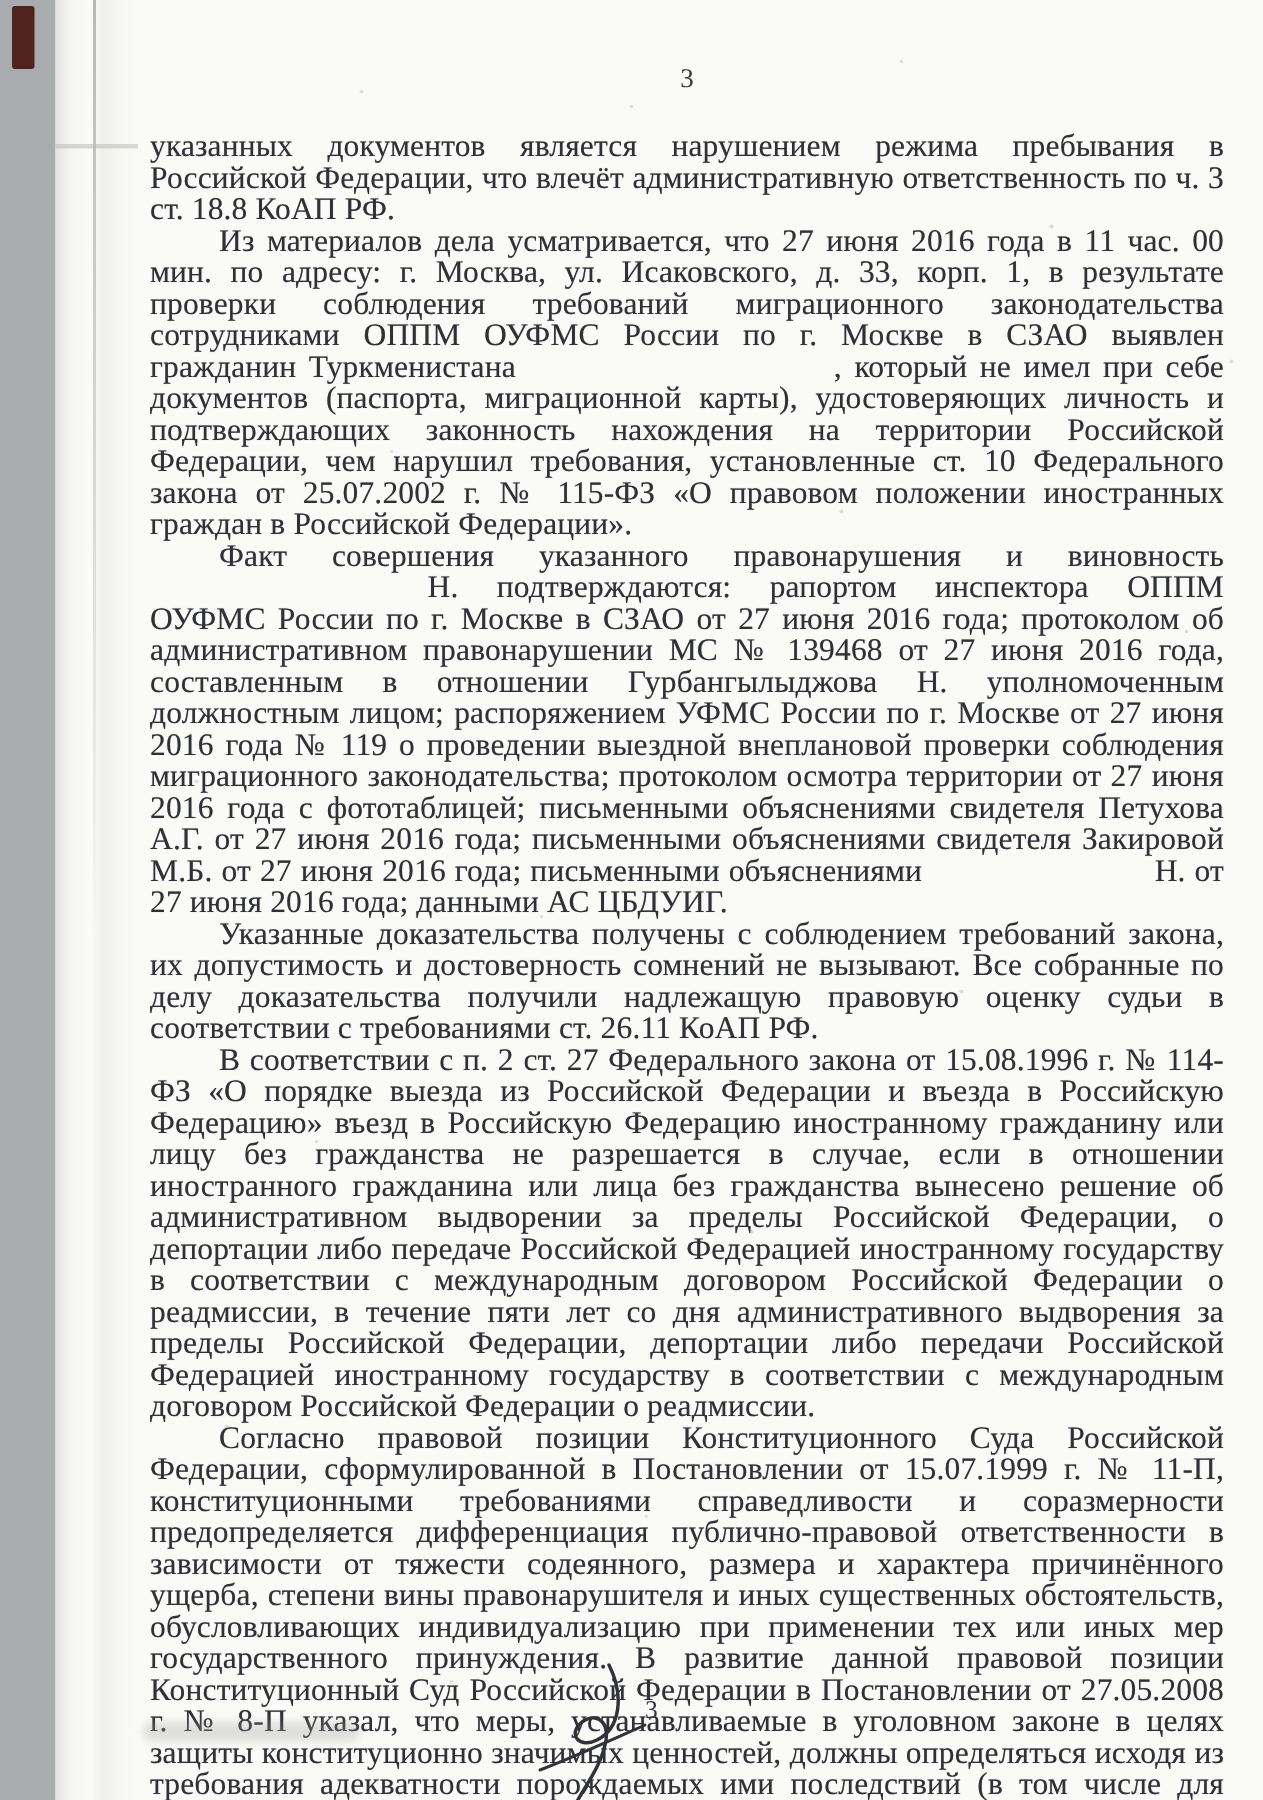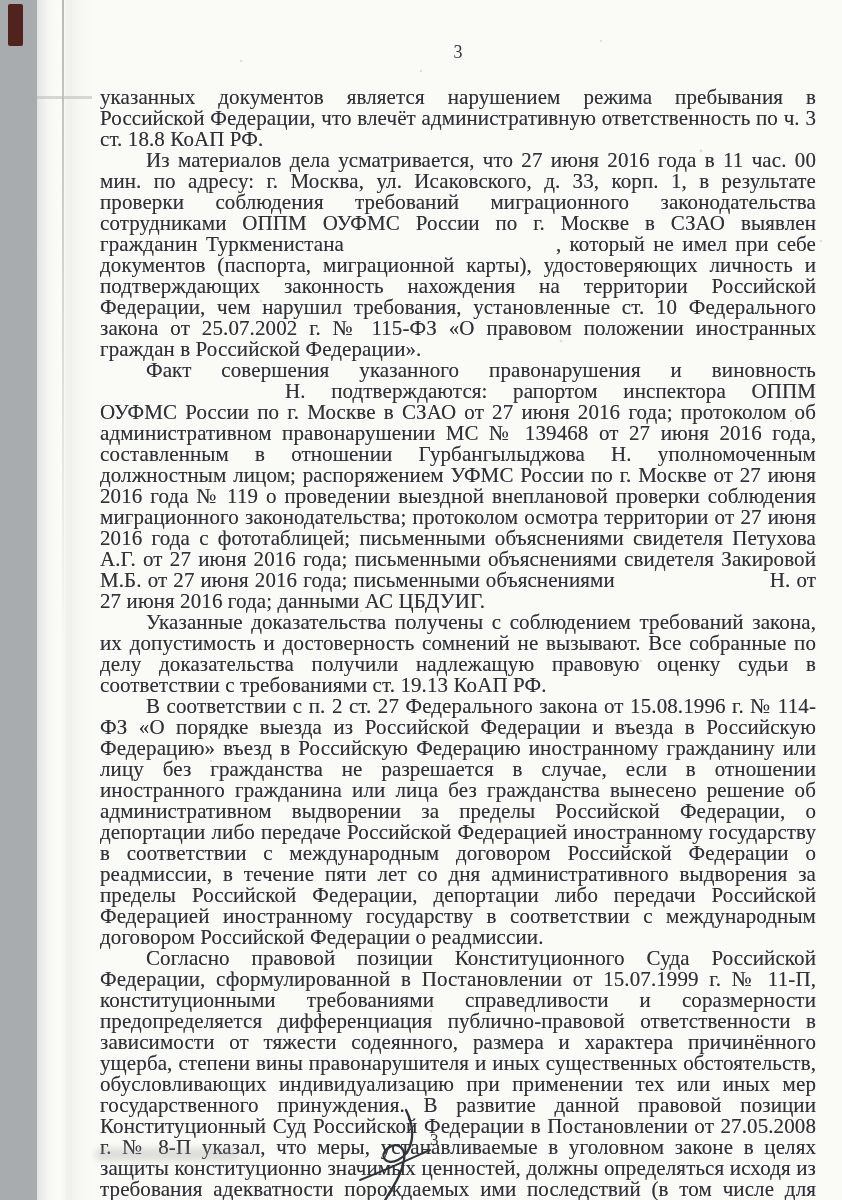--- a/index.html
+++ b/index.html
@@ -82,21 +82,21 @@
 </div>
 <div class="corner-mark"></div>
 <div class="noise"></div>
 
 <div class="page-number-top">3</div>
 
 <div class="document-body">
     <p class="para">указанных документов является нарушением режима пребывания в Российской Федерации, что влечёт административную ответственность по ч. 3 ст. 18.8 КоАП РФ.</p>
     <p class="para indent">Из материалов дела усматривается, что 27 июня 2016 года в 11 час. 00 мин. по адресу: г. Москва, ул. Исаковского, д. 33, корп. 1, в результате проверки соблюдения требований миграционного законодательства сотрудниками ОППМ ОУФМС России по г. Москве в СЗАО выявлен гражданин Туркменистана<span class="redaction-gap" style="width: 212px;"></span>, который не имел при себе документов (паспорта, миграционной карты), удостоверяющих личность и подтверждающих законность нахождения на территории Российской Федерации, чем нарушил требования, установленные ст. 10 Федерального закона от 25.07.2002 г. № 115-ФЗ «О правовом положении иностранных граждан в Российской Федерации».</p>
     <p class="para indent">Факт совершения указанного правонарушения и виновность<span class="redaction-gap" style="width: 185px;"></span>Н. подтверждаются: рапортом инспектора ОППМ ОУФМС России по г. Москве в СЗАО от 27 июня 2016 года; протоколом об административном правонарушении МС № 139468 от 27 июня 2016 года, составленным в отношении Гурбангылыджова Н. уполномоченным должностным лицом; распоряжением УФМС России по г. Москве от 27 июня 2016 года № 119 о проведении выездной внеплановой проверки соблюдения миграционного законодательства; протоколом осмотра территории от 27 июня 2016 года с фототаблицей; письменными объяснениями свидетеля Петухова А.Г. от 27 июня 2016 года; письменными объяснениями свидетеля Закировой М.Б. от 27 июня 2016 года; письменными объяснениями<span class="redaction-gap" style="width: 155px;"></span>Н. от 27 июня 2016 года; данными АС ЦБДУИГ.</p>
-    <p class="para indent">Указанные доказательства получены с соблюдением требований закона, их допустимость и достоверность сомнений не вызывают. Все собранные по делу доказательства получили надлежащую правовую оценку судьи в соответствии с требованиями ст. 19.13 КоАП РФ.</p>
+    <p class="para indent">Указанные доказательства получены с соблюдением требований закона, их допустимость и достоверность сомнений не вызывают. Все собранные по делу доказательства получили надлежащую правовую оценку судьи в соответствии с требованиями ст. 26.11 КоАП РФ.</p>
     <p class="para indent">В соответствии с п. 2 ст. 27 Федерального закона от 15.08.1996 г. № 114-ФЗ «О порядке выезда из Российской Федерации и въезда в Российскую Федерацию» въезд в Российскую Федерацию иностранному гражданину или лицу без гражданства не разрешается в случае, если в отношении иностранного гражданина или лица без гражданства вынесено решение об административном выдворении за пределы Российской Федерации, о депортации либо передаче Российской Федерацией иностранному государству в соответствии с международным договором Российской Федерации о реадмиссии, в течение пяти лет со дня административного выдворения за пределы Российской Федерации, депортации либо передачи Российской Федерацией иностранному государству в соответствии с международным договором Российской Федерации о реадмиссии.</p>
     <p class="para indent">Согласно правовой позиции Конституционного Суда Российской Федерации, сформулированной в Постановлении от 15.07.1999 г. № 11-П, конституционными требованиями справедливости и соразмерности предопределяется дифференциация публично-правовой ответственности в зависимости от тяжести содеянного, размера и характера причинённого ущерба, степени вины правонарушителя и иных существенных обстоятельств, обусловливающих индивидуализацию при применении тех или иных мер государственного принуждения. В развитие данной правовой позиции Конституционный Суд Российской Федерации в Постановлении от 27.05.2008 г. № 8-П указал, что меры, устанавливаемые в уголовном законе в целях защиты конституционно значимых ценностей, должны определяться исходя из требования адекватности порождаемых ими последствий (в том числе для лица, в отношении которого они применяются) тому вреду, который причинён в результате преступного деяния, с тем,</p>
   </div>
 
 <div class="smudge"></div>
 
 <div class="signature-wrap">
   <svg width="92" height="92" viewBox="0 0 92 92">
     <path d="M50,2 C60,22 58,44 42,52 C30,58 22,48 32,40 C40,34 50,38 48,52 C45,70 34,82 26,98" fill="none" stroke="#31323b" stroke-width="2.3" stroke-linecap="round"></path>
     <path d="M4,72 C30,62 56,50 74,42" fill="none" stroke="#31323b" stroke-width="2" stroke-linecap="round"></path>

